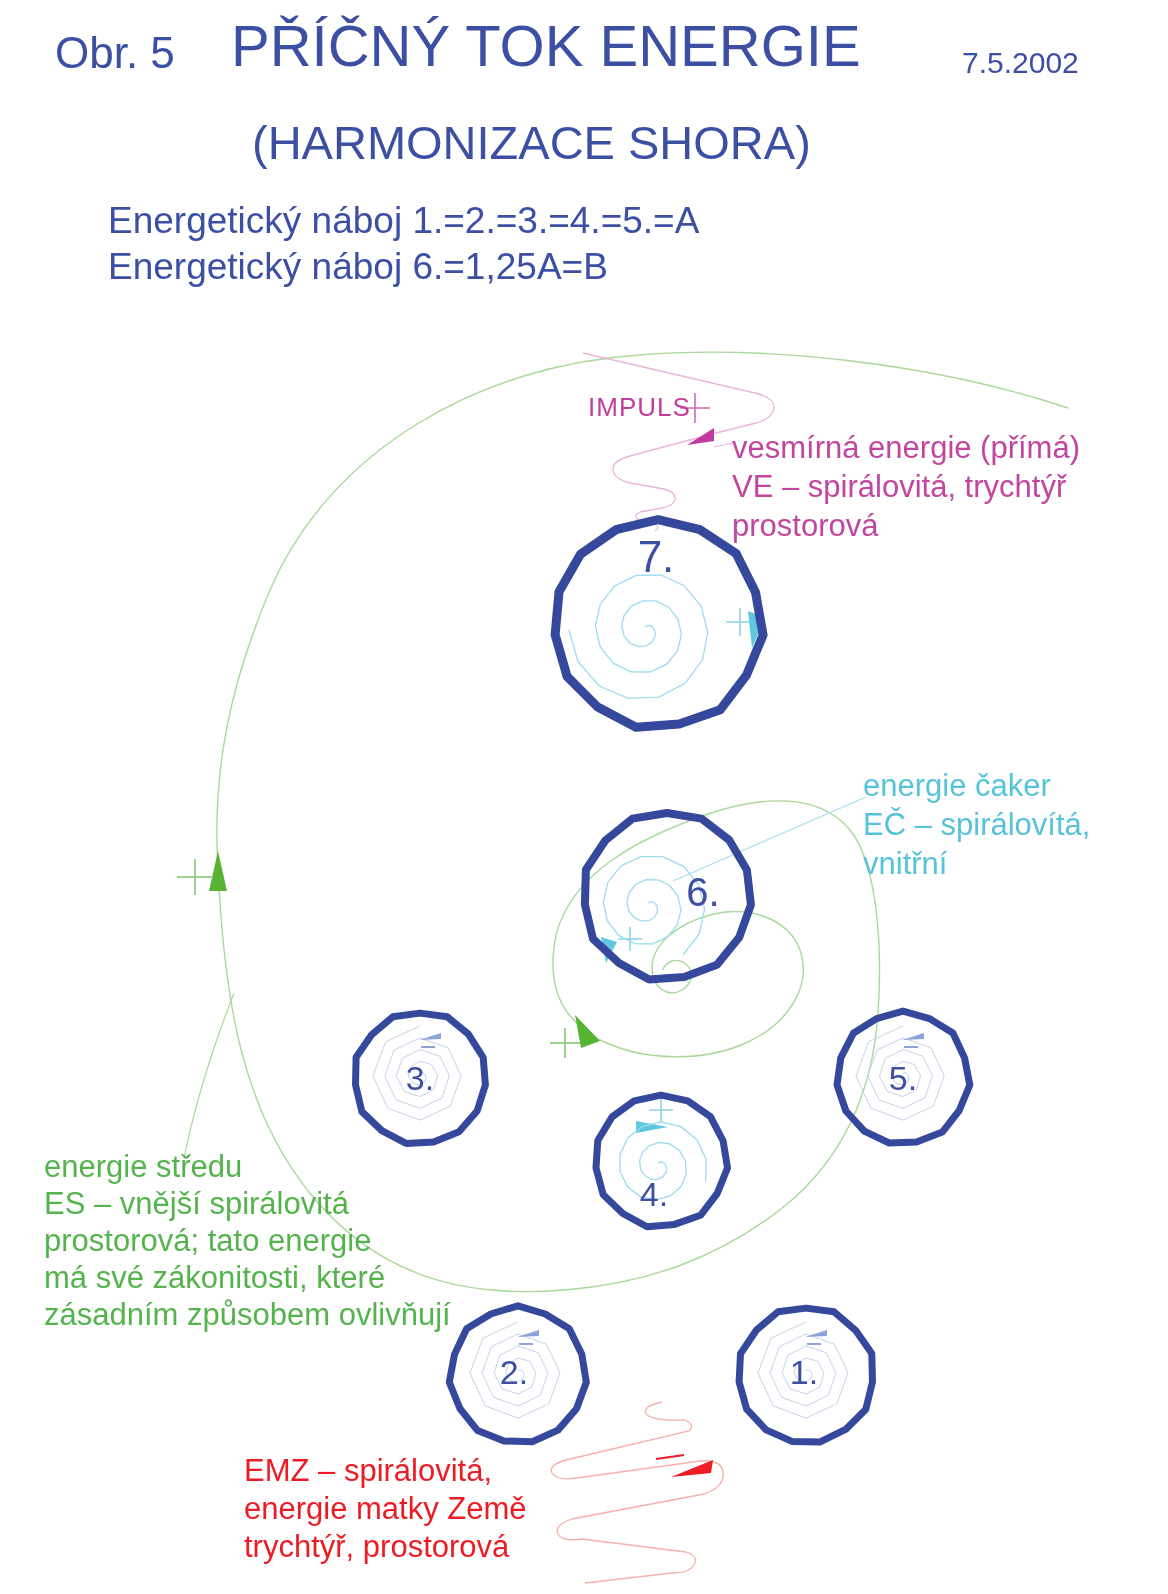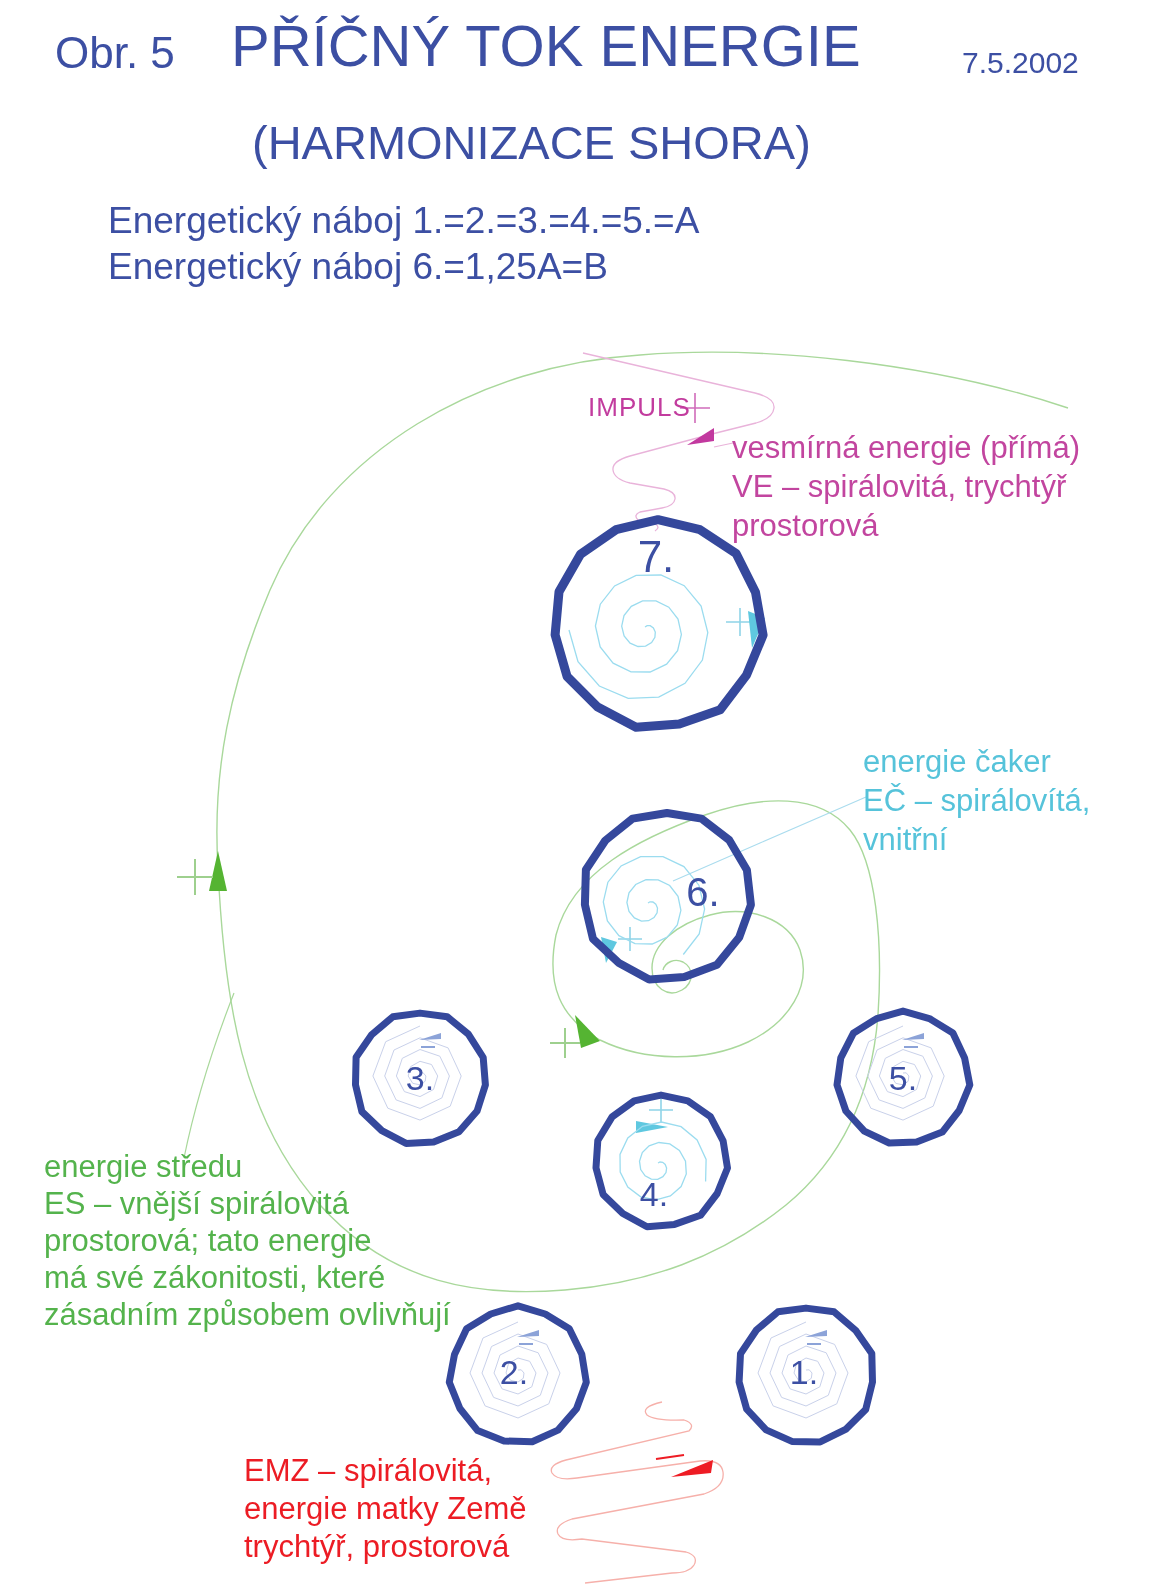--- a/index.html
+++ b/index.html
@@ -8,21 +8,21 @@
   .abs{position:absolute;white-space:nowrap;}
   .blue{color:#3c4fa3;}
   .fig-label{left:55px;top:28px;font-size:44px;text-align:right;}
   .main-title{left:231px;top:12px;font-size:58px;font-weight:normal;letter-spacing:0px;}
   .date{left:962px;top:46px;font-size:30px;}
   .subtitle{left:252px;top:82px;font-size:47px;margin-top:33px;}
   .formulas{left:108px;top:198px;font-size:37px;line-height:46px;}
   .impuls{left:588px;top:392px;font-size:26px;letter-spacing:1px;}
   .note{font-size:31px;line-height:39px;}
   .note-cosmic{left:732px;top:428px;}
-  .note-chakra{left:863px;top:742px;}
+  .note-chakra{left:863px;top:766px;}
   .note-center{left:44px;top:1148px;line-height:37px;}
   .note-earth{left:244px;top:1452px;line-height:38px;}
   svg.layer{position:absolute;left:0;top:0;}
   .circle-label{position:absolute;transform:translate(-50%,-50%);color:#3c4fa3;}
 </style>
 </head>
 <body>
 
 <div class="stage" id="stage">
 

